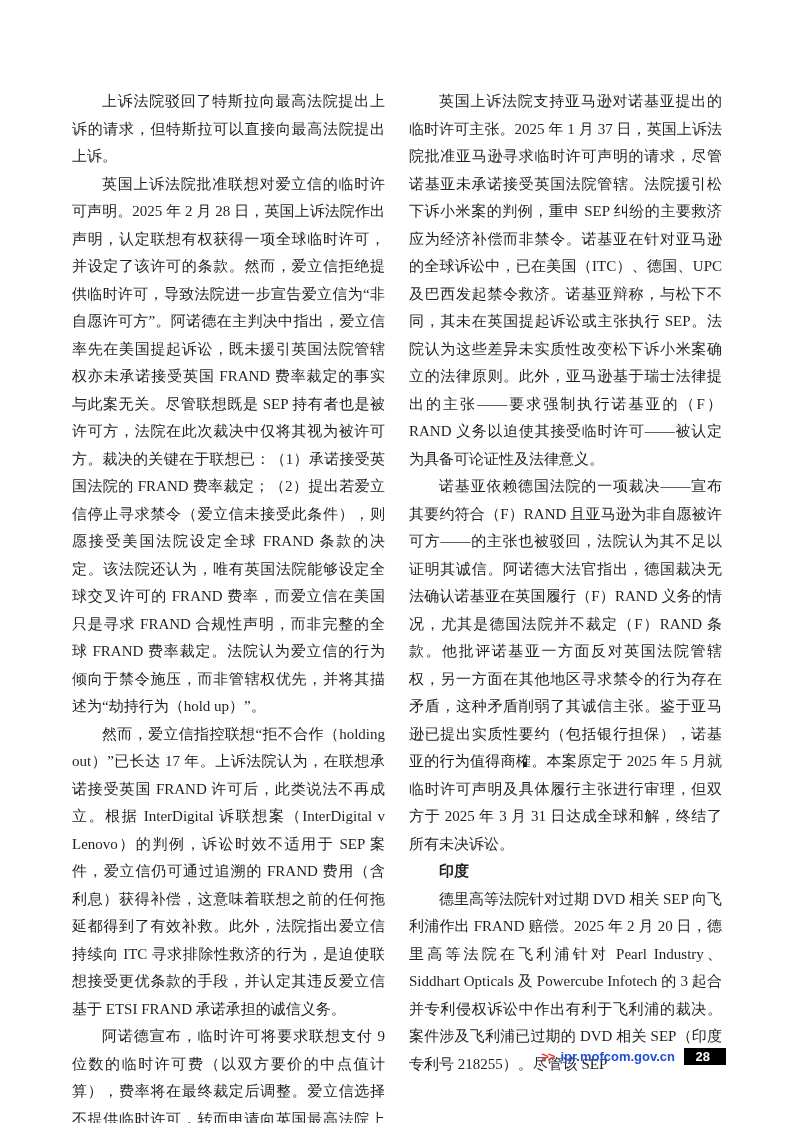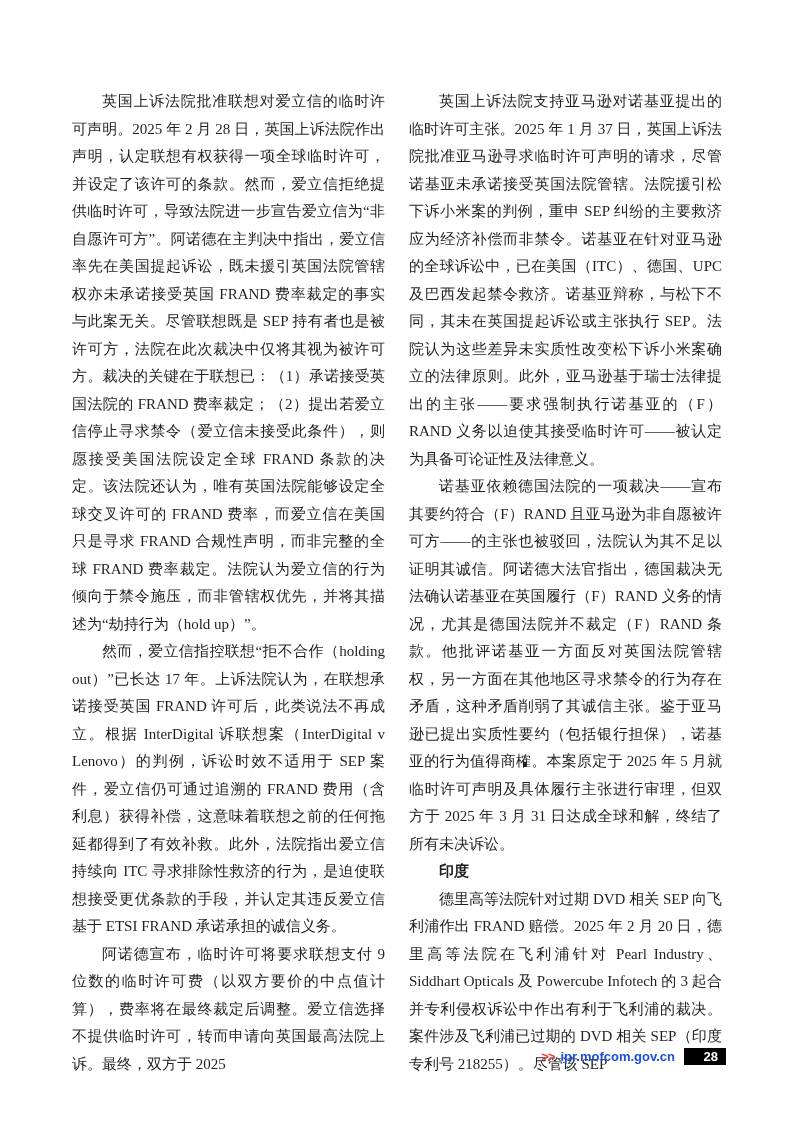--- a/index.html
+++ b/index.html
@@ -55,31 +55,32 @@
     color: #1d4ed8;
     margin-right: 9px;
   }
   .footer .page-badge {
     background: #000000;
     color: #ffffff;
     width: 42px;
     height: 17px;
     line-height: 17px;
     text-align: right;
-    padding-right: 8px;
+    padding-right: 16px;
     box-sizing: border-box;
     font-size: 13px;
   }
 </style>
 </head>
 <body>
 
 <div class="page">
 
   <div class="col col-left">
+      <p class="indent">上诉法院驳回了特斯拉向最高法院提出上诉的请求，但特斯拉可以直接向最高法院提出上诉。</p>
       <p class="indent">英国上诉法院批准联想对爱立信的临时许可声明。2025 年 2 月 28 日，英国上诉法院作出声明，认定联想有权获得一项全球临时许可，并设定了该许可的条款。然而，爱立信拒绝提供临时许可，导致法院进一步宣告爱立信为“非自愿许可方”。阿诺德在主判决中指出，爱立信率先在美国提起诉讼，既未援引英国法院管辖权亦未承诺接受英国 FRAND 费率裁定的事实与此案无关。尽管联想既是 SEP 持有者也是被许可方，法院在此次裁决中仅将其视为被许可方。裁决的关键在于联想已：（1）承诺接受英国法院的 FRAND 费率裁定；（2）提出若爱立信停止寻求禁令（爱立信未接受此条件），则愿接受美国法院设定全球 FRAND 条款的决定。该法院还认为，唯有英国法院能够设定全球交叉许可的 FRAND 费率，而爱立信在美国只是寻求 FRAND 合规性声明，而非完整的全球 FRAND 费率裁定。法院认为爱立信的行为倾向于禁令施压，而非管辖权优先，并将其描述为“劫持行为（hold up）”。</p>
       <p class="indent">然而，爱立信指控联想“拒不合作（holding out）”已长达 17 年。上诉法院认为，在联想承诺接受英国 FRAND 许可后，此类说法不再成立。根据 InterDigital 诉联想案（InterDigital v Lenovo）的判例，诉讼时效不适用于 SEP 案件，爱立信仍可通过追溯的 FRAND 费用（含利息）获得补偿，这意味着联想之前的任何拖延都得到了有效补救。此外，法院指出爱立信持续向 ITC 寻求排除性救济的行为，是迫使联想接受更优条款的手段，并认定其违反爱立信基于 ETSI FRAND 承诺承担的诚信义务。</p>
       <p class="indent">阿诺德宣布，临时许可将要求联想支付 9 位数的临时许可费（以双方要价的中点值计算），费率将在最终裁定后调整。爱立信选择不提供临时许可，转而申请向英国最高法院上诉。最终，双方于 2025</p>
     </div>
 
   <div class="col col-right">
       <p class="indent">英国上诉法院支持亚马逊对诺基亚提出的临时许可主张。2025 年 1 月 37 日，英国上诉法院批准亚马逊寻求临时许可声明的请求，尽管诺基亚未承诺接受英国法院管辖。法院援引松下诉小米案的判例，重申 SEP 纠纷的主要救济应为经济补偿而非禁令。诺基亚在针对亚马逊的全球诉讼中，已在美国（ITC）、德国、UPC 及巴西发起禁令救济。诺基亚辩称，与松下不同，其未在英国提起诉讼或主张执行 SEP。法院认为这些差异未实质性改变松下诉小米案确立的法律原则。此外，亚马逊基于瑞士法律提出的主张——要求强制执行诺基亚的（F）RAND 义务以迫使其接受临时许可——被认定为具备可论证性及法律意义。</p>
       <p class="indent">诺基亚依赖德国法院的一项裁决——宣布其要约符合（F）RAND 且亚马逊为非自愿被许可方——的主张也被驳回，法院认为其不足以证明其诚信。阿诺德大法官指出，德国裁决无法确认诺基亚在英国履行（F）RAND 义务的情况，尤其是德国法院并不裁定（F）RAND 条款。他批评诺基亚一方面反对英国法院管辖权，另一方面在其他地区寻求禁令的行为存在矛盾，这种矛盾削弱了其诚信主张。鉴于亚马逊已提出实质性要约（包括银行担保），诺基亚的行为值得商榷。本案原定于 2025 年 5 月就临时许可声明及具体履行主张进行审理，但双方于 2025 年 3 月 31 日达成全球和解，终结了所有未决诉讼。</p>
       <p class="indent heading">印度</p>
       <p class="indent">德里高等法院针对过期 DVD 相关 SEP 向飞利浦作出 FRAND 赔偿。2025 年 2 月 20 日，德里高等法院在飞利浦针对 Pearl Industry、Siddhart Opticals 及 Powercube Infotech 的 3 起合并专利侵权诉讼中作出有利于飞利浦的裁决。案件涉及飞利浦已过期的 DVD 相关 SEP（印度专利号 218255）。尽管该 SEP</p>

